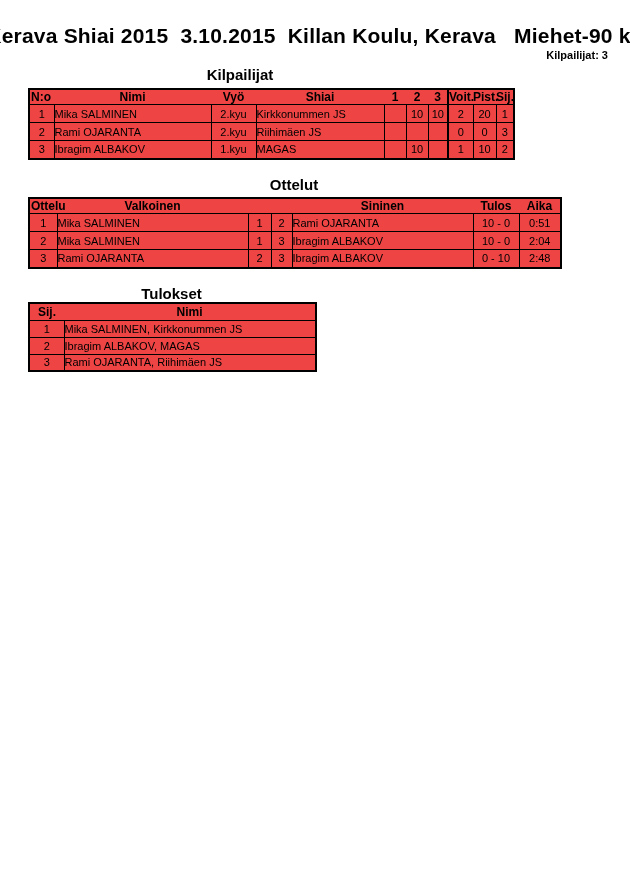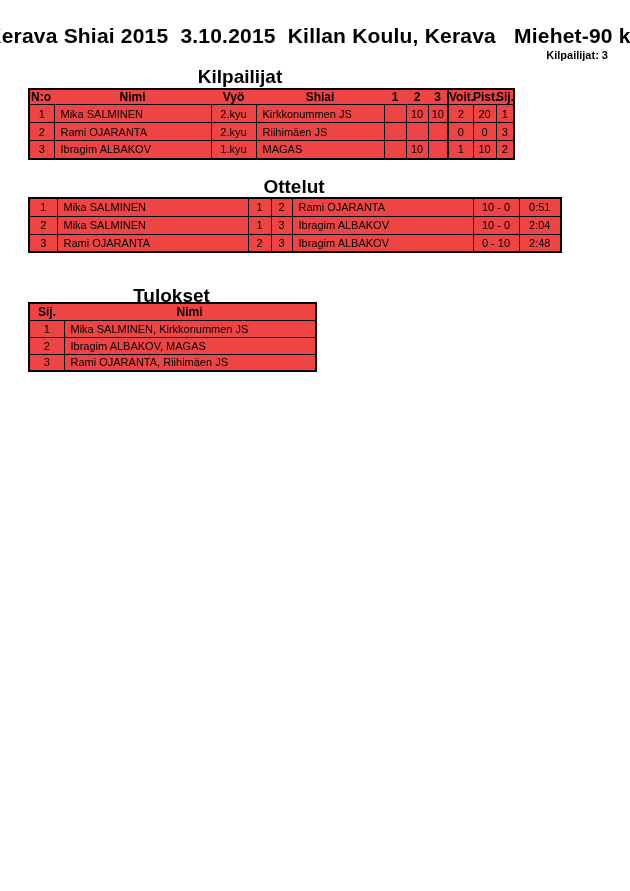--- a/index.html
+++ b/index.html
@@ -12,21 +12,21 @@
   .title {
     position:absolute; top:24px; left:50%; transform:translateX(-50%);
     font-size:21px; font-weight:bold; white-space:pre; letter-spacing:0.2px;
   }
   .count {
     position:absolute; top:49px; right:22px;
     font-size:11px; font-weight:bold;
   }
   .section-heading {
     position:absolute; text-align:center;
-    font-size:19px; font-weight:bold;
+    font-size:15px; font-weight:bold;
   }
   #hd-kilpailijat { top:66px; left:28px; width:424px; }
   #hd-ottelut     { top:176px; left:28px; width:532px; }
   #hd-tulokset    { top:285px; left:28px; width:287px;text-align:center; }
 
   table {
     position:absolute; border-collapse:collapse; table-layout:fixed;
     border:2px solid #000; font-size:11px; background:#ef4444;
   }
   #tbl-kilpailijat { top:88px;  left:28px; width:485px; }
@@ -38,21 +38,21 @@
     border-bottom:1px solid #000; height:15px; padding:0;
     overflow:visible; white-space:nowrap;
   }
   #tbl-tulokset th { height:17px; }
   td {
     border:1px solid #000; height:18px; padding:0 2px;
     white-space:nowrap; overflow:hidden;
   }
   #tbl-tulokset td { height:17px; }
   .c { text-align:center; }
-  .l { text-align:left; padding-left:6px; }
+  .l { text-align:left; padding-left:0; }
   th.flush { text-align:left; padding-left:1px; }
   .thick-left { border-left:2px solid #000;text-align:center; }
 </style>
 </head>
 <body>
 
 <div class="title">Kerava Shiai 2015  3.10.2015  Killan Koulu, Kerava   Miehet-90 kg</div>
 <div class="count">Kilpailijat: 3</div>
 
 <div class="section-heading" id="hd-kilpailijat">Kilpailijat</div>
@@ -128,20 +128,29 @@
   <colgroup>
     <col style="width:28px">
       <col style="width:191px">
       <col style="width:23px">
       <col style="width:21px">
     <col style="width:181px">
       <col style="width:46px">
       <col style="width:42px">
   </colgroup>
   <tbody>
+      <tr>
+    <th class="flush">Ottelu</th>
+    <th>Valkoinen</th>
+    <th></th>
+    <th></th>
+    <th>Sininen</th>
+    <th>Tulos</th>
+    <th>Aika</th>
+  </tr>
   <tr>
     <td class="c">1</td>
     <td class="l">Mika SALMINEN</td>
     <td class="c">1</td>
     <td class="c">2</td>
     <td class="l">Rami OJARANTA</td>
     <td class="c">10 - 0</td>
     <td class="c">0:51</td>
   </tr>
   <tr>

